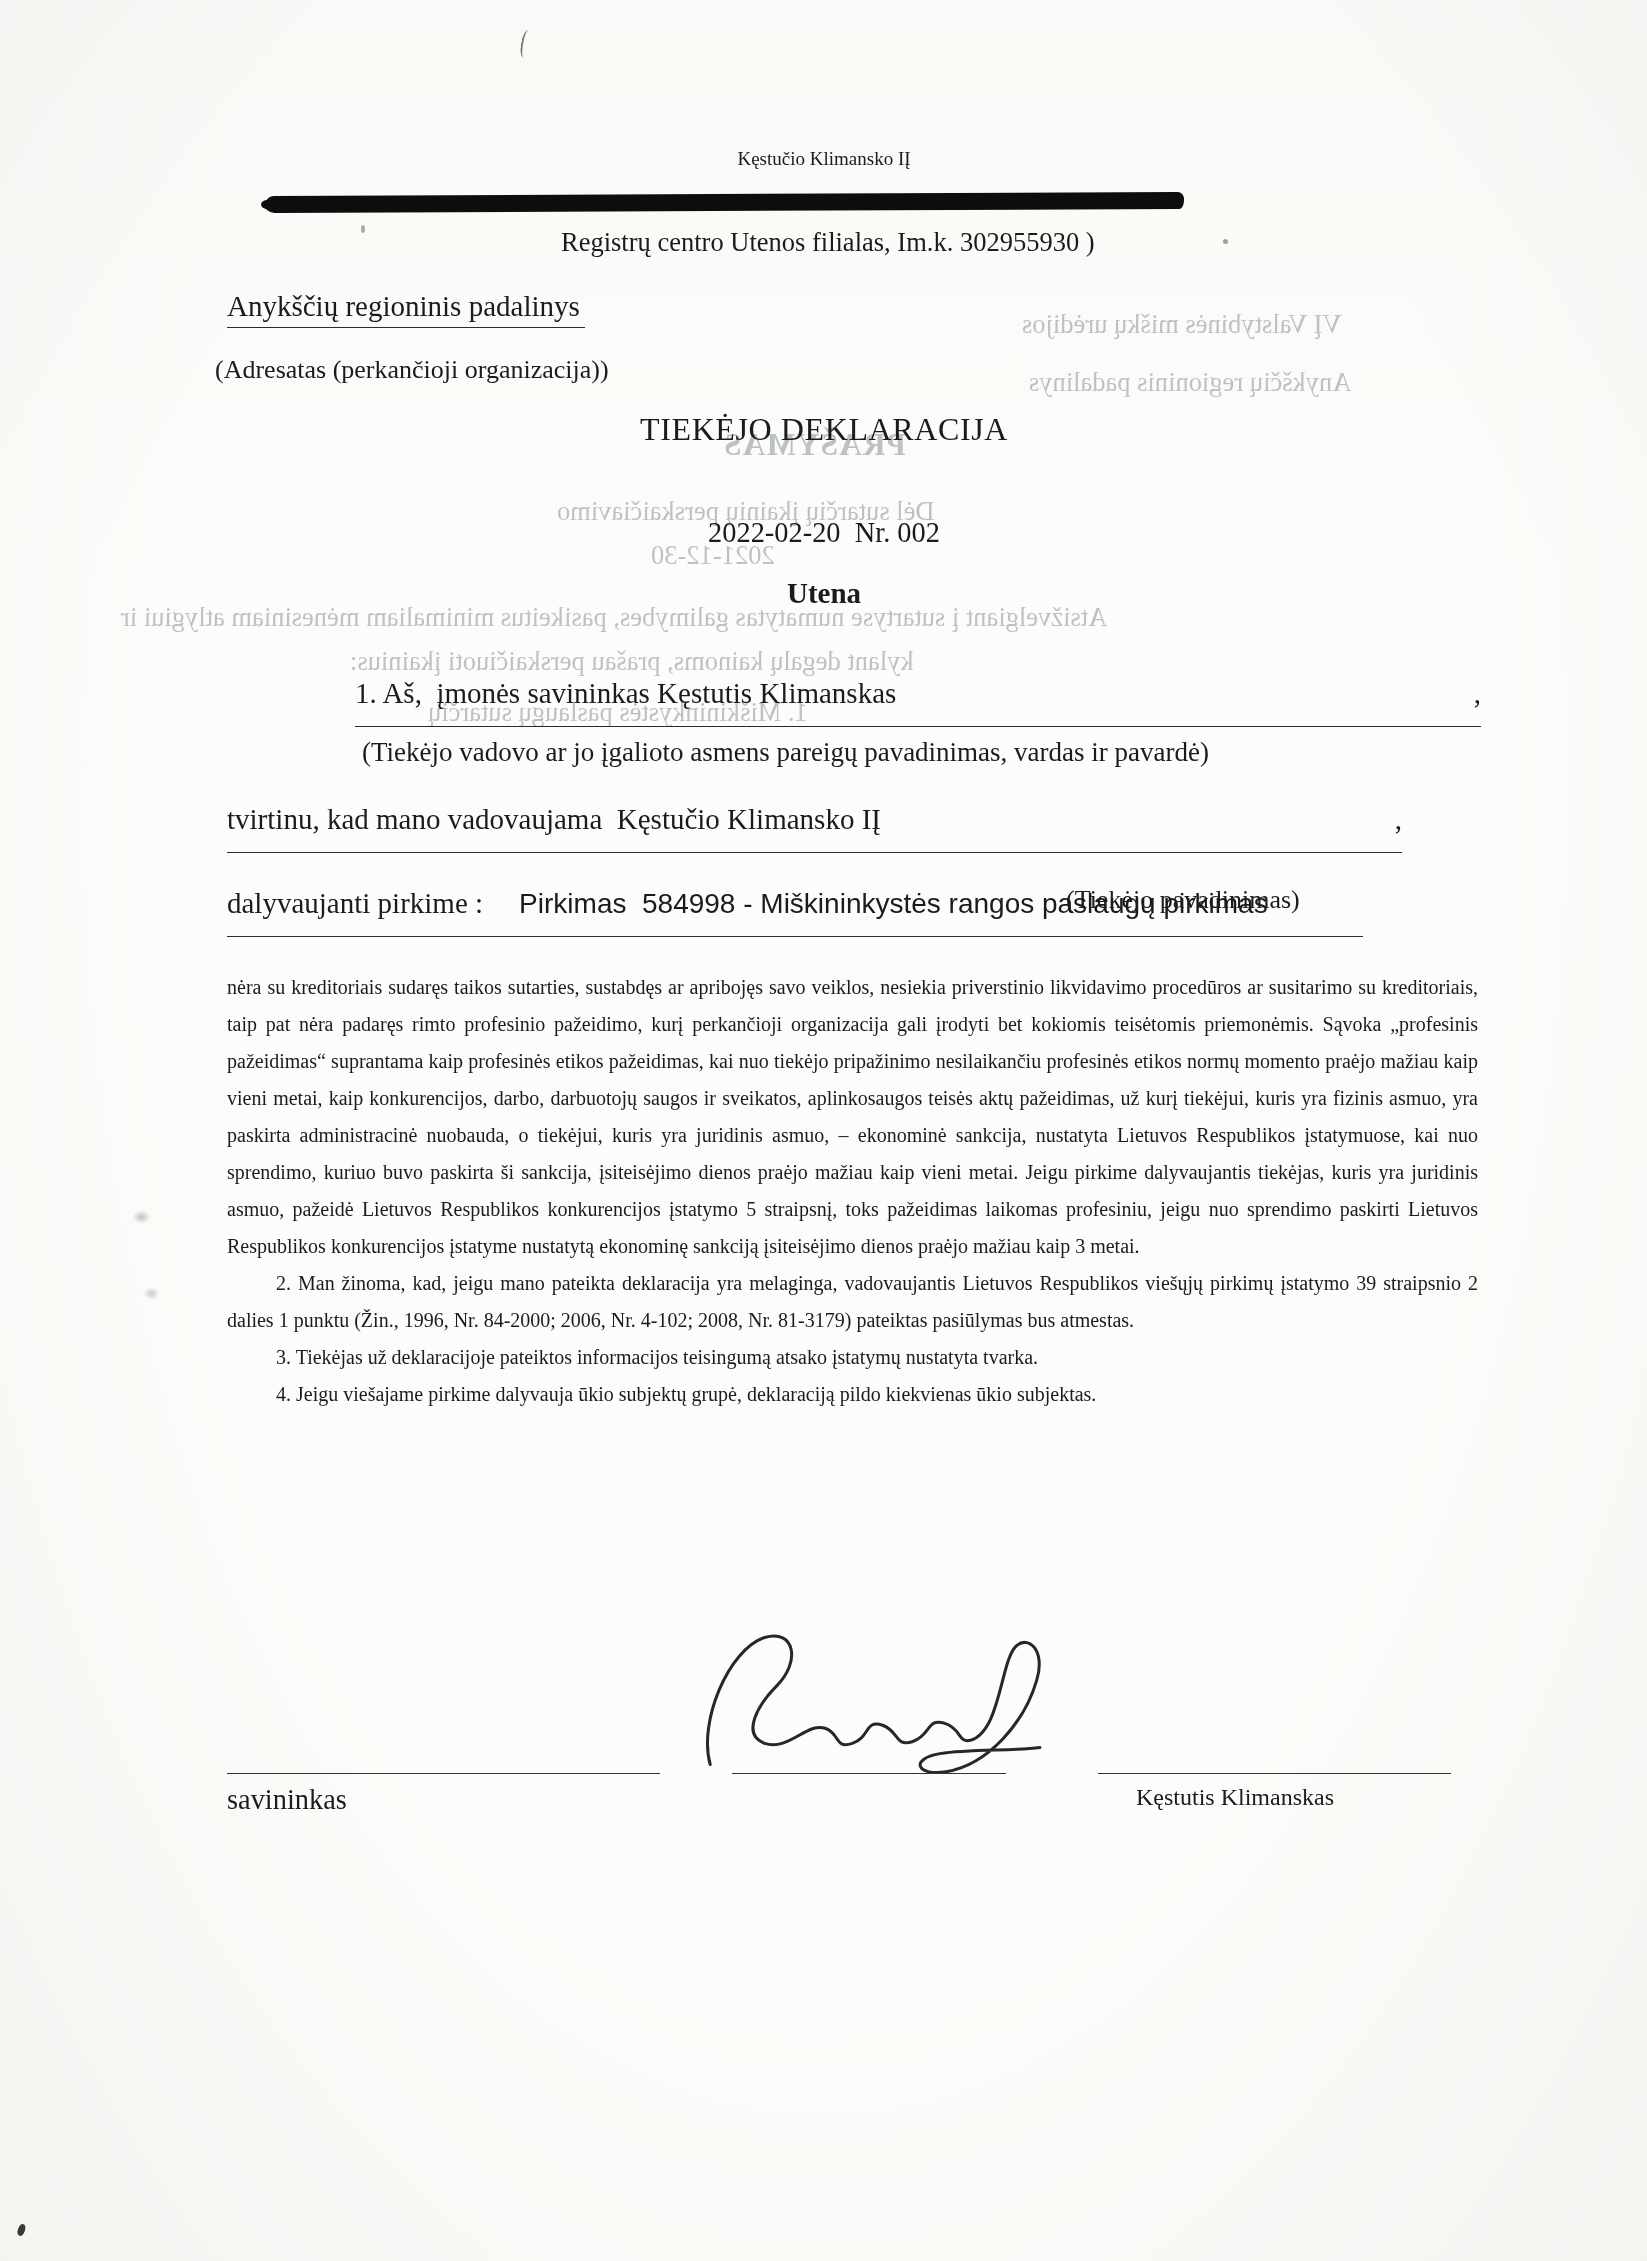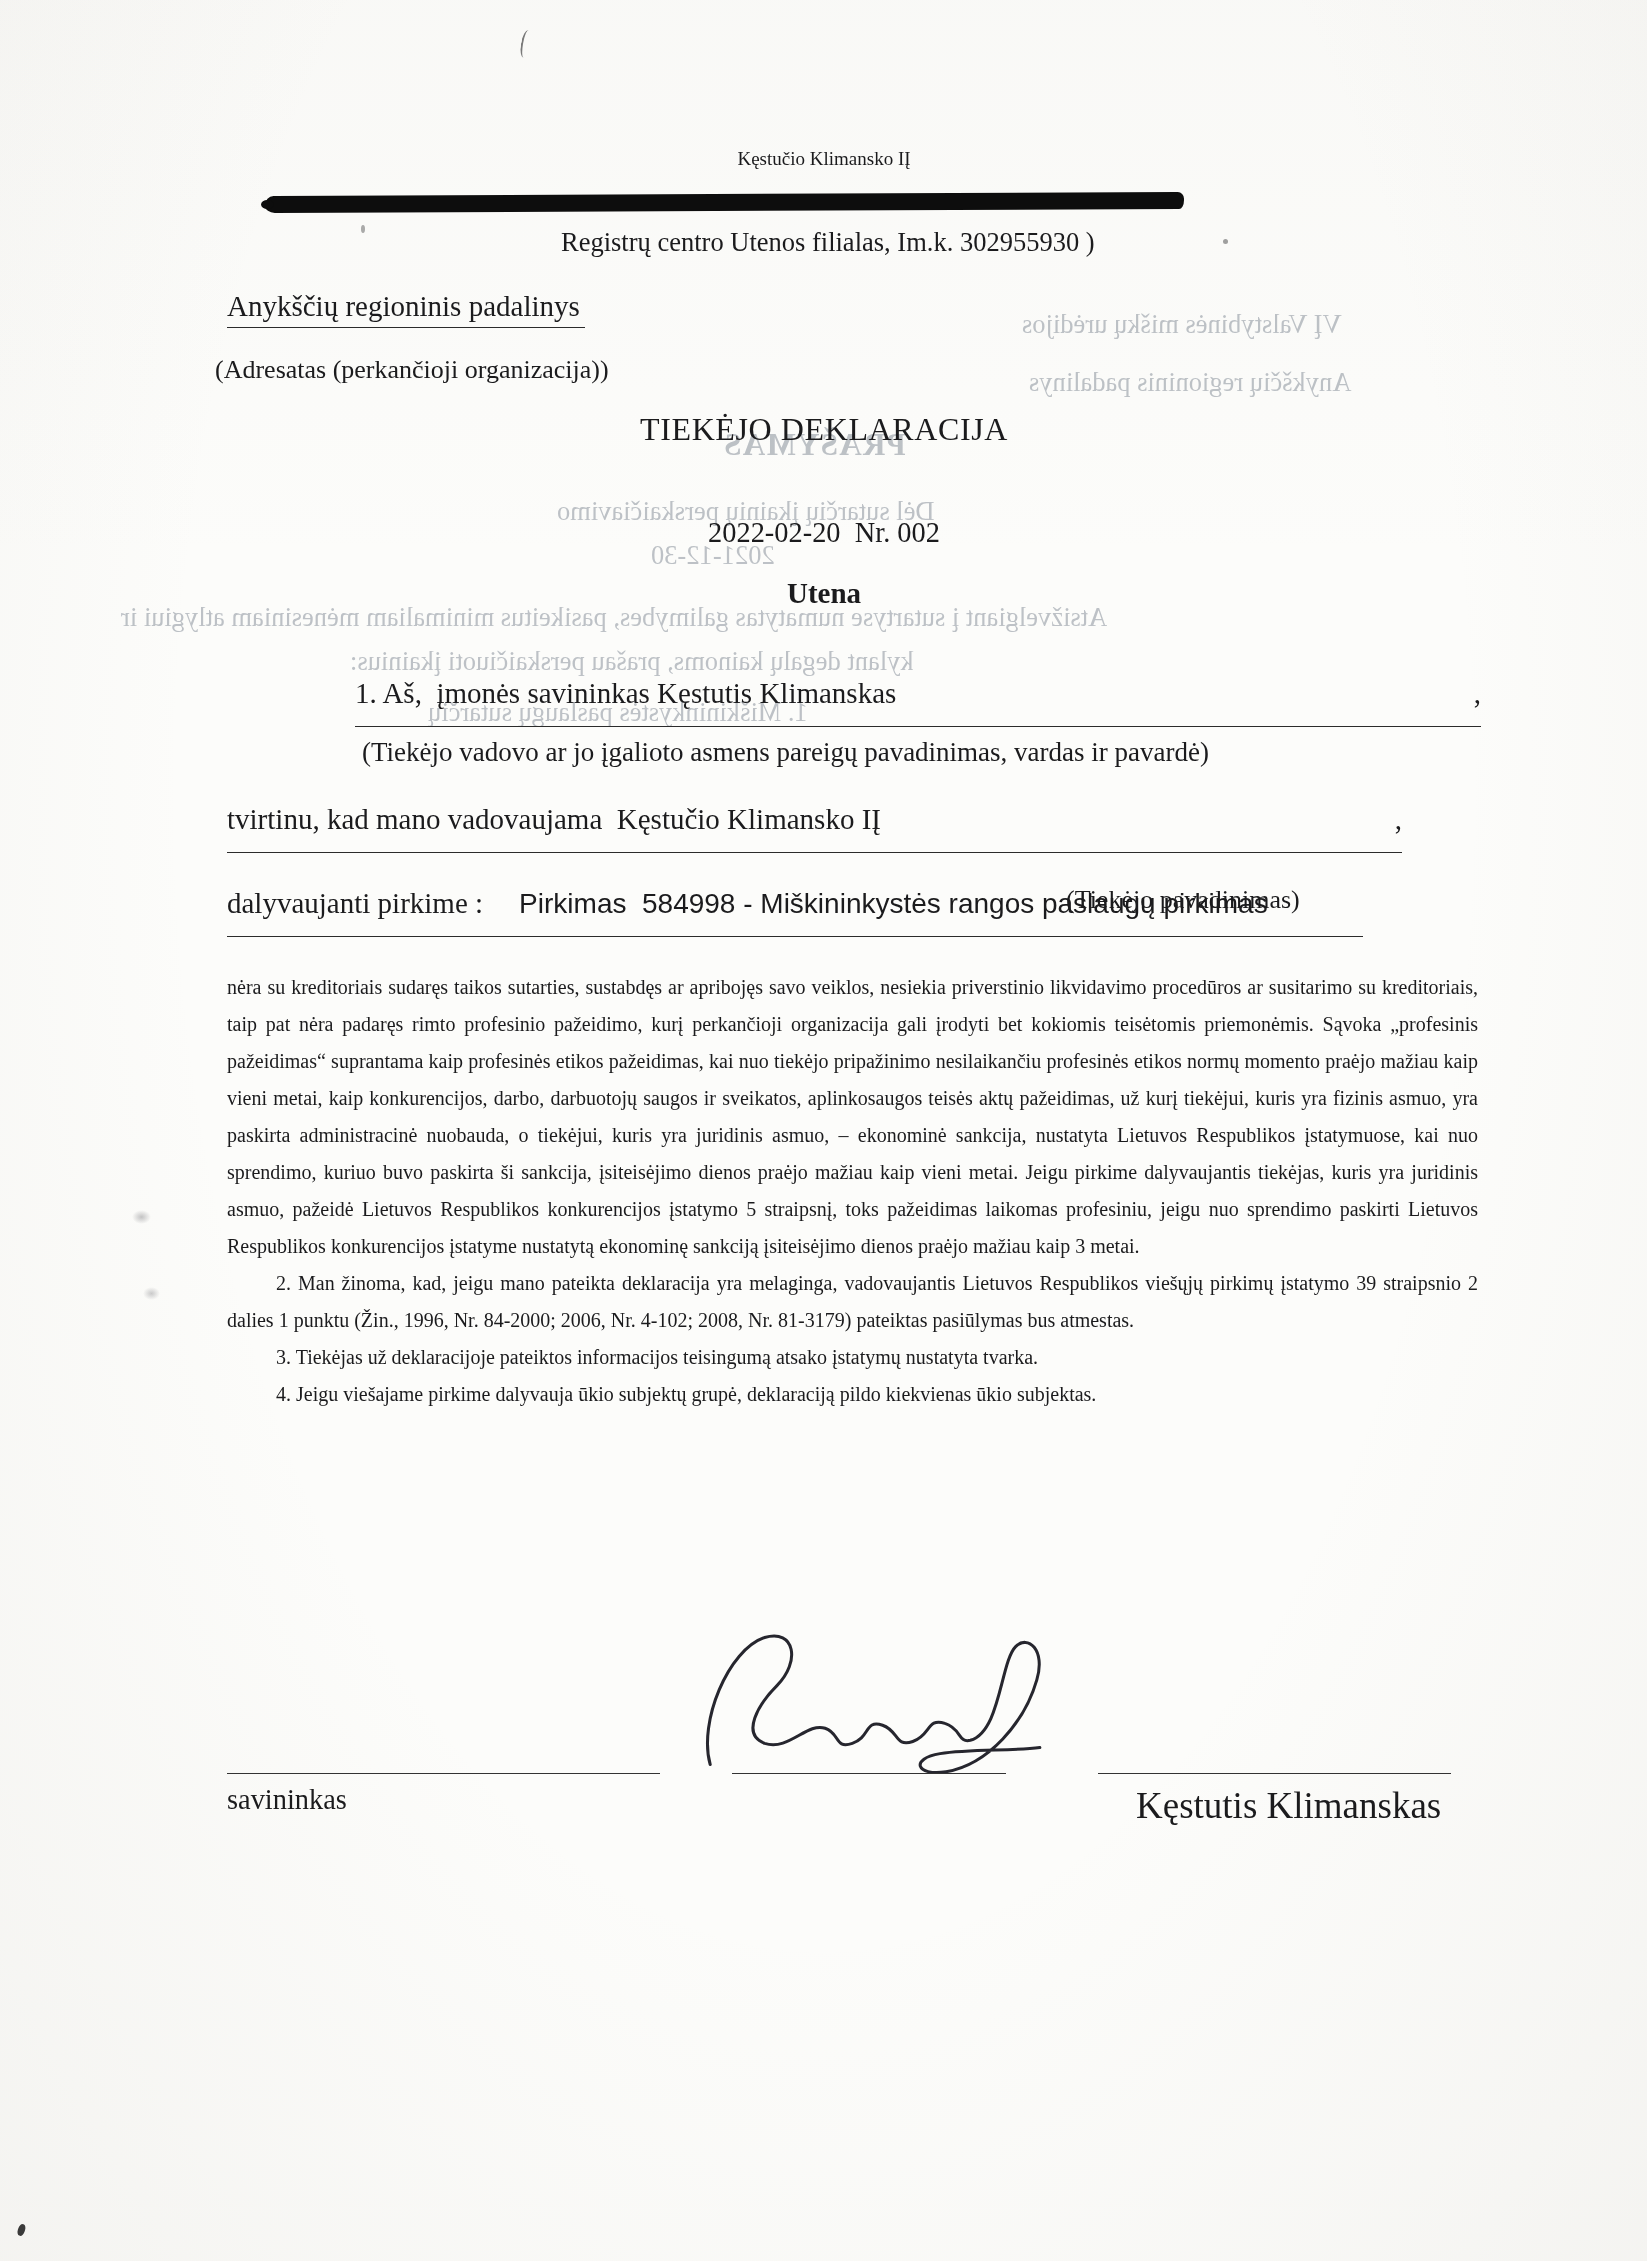--- a/index.html
+++ b/index.html
@@ -59,21 +59,21 @@
 
   .body-text { left:227px; width:1251px; top:969px; font-size:20px; line-height:37px; text-align:justify; }
   .body-text p { margin:0; }
   .body-text p.indent { text-indent:49px; }
 
   .sig-line { position:absolute; top:1773px; border-top:1.9px solid #333; height:0; }
   .sig-line-left  { left:227px;  width:433px; }
   .sig-line-mid   { left:732px; width:274px; }
   .sig-line-right { left:1098px; width:353px; }
   .sig-role { left:227px;  top:1784px; font-size:28.4px; }
-  .sig-name { left:1136px; top:1784px; font-size:37px; }
+  .sig-name { left:1136px; top:1784px; font-size:24px; }
   .signature-svg { left:686px; top:1612px; width:375px; height:178px; }
 
   .bleed {
     position:absolute;
     transform:scaleX(-1);
     color:#8a929c; opacity:0.55;
     filter:blur(0.5px);
     white-space:nowrap;
   }
   .b0 { left:1022px; top:309px;  font-size:26.5px; }

